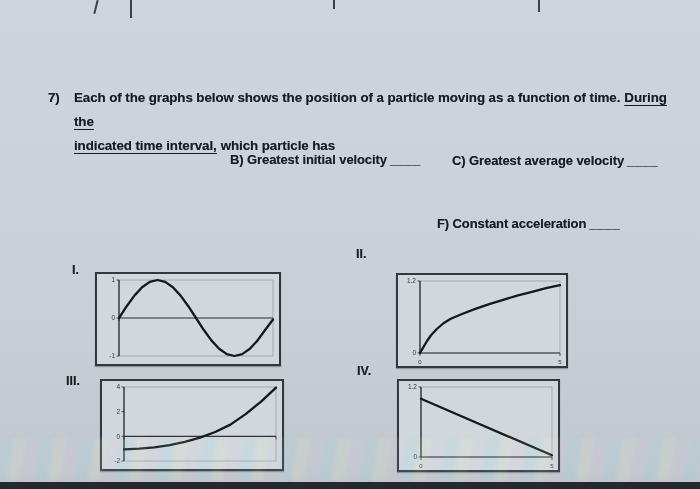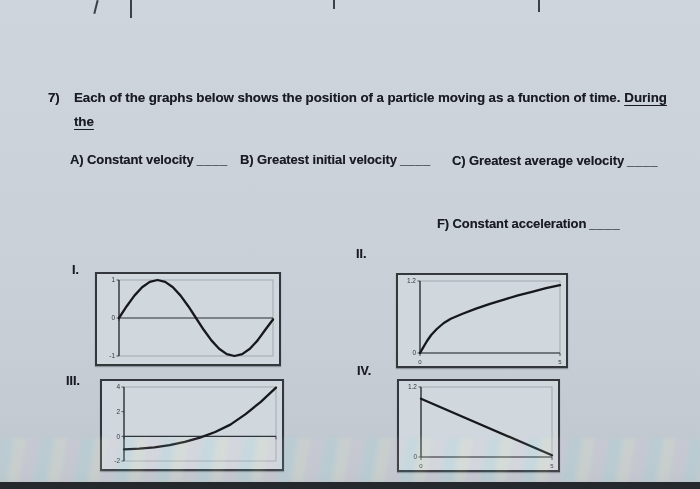--- a/index.html
+++ b/index.html
@@ -46,28 +46,28 @@
   <div class="crop-tick t3"></div>
   <div class="crop-tick t4"></div>
 
   <div class="question">
     <div class="qwrap">
       <span class="qnum">7)</span>
       <div>
         <div>
           <span>Each of the graphs below shows the position of a particle moving as a function of time.</span><span class="ul sp">During the</span>
         </div>
+        <div>
+          <span class="ul">indicated time interval,</span><span class="sp">which particle has</span>
+        </div>
       </div>
     </div>
   </div>
 
-  <div class="opt" style="left:70px;top:152px">
-    <span>A) Constant velocity</span><span class="blank">____</span>
-  </div>
-  <div class="opt" style="left:240px;top:152px">
+  <div class="opt" style="left:230px;top:152px">
     <span>B) Greatest initial velocity</span><span class="blank">____</span>
   </div>
   <div class="opt" style="left:452px;top:153px">
     <span>C) Greatest average velocity</span><span class="blank">____</span>
   </div>
   <div class="opt" style="left:437px;top:216px">
     <span>F) Constant acceleration</span><span class="blank">____</span>
   </div>
 
   <div class="glabel" style="left:72px;top:263px">I.</div>

